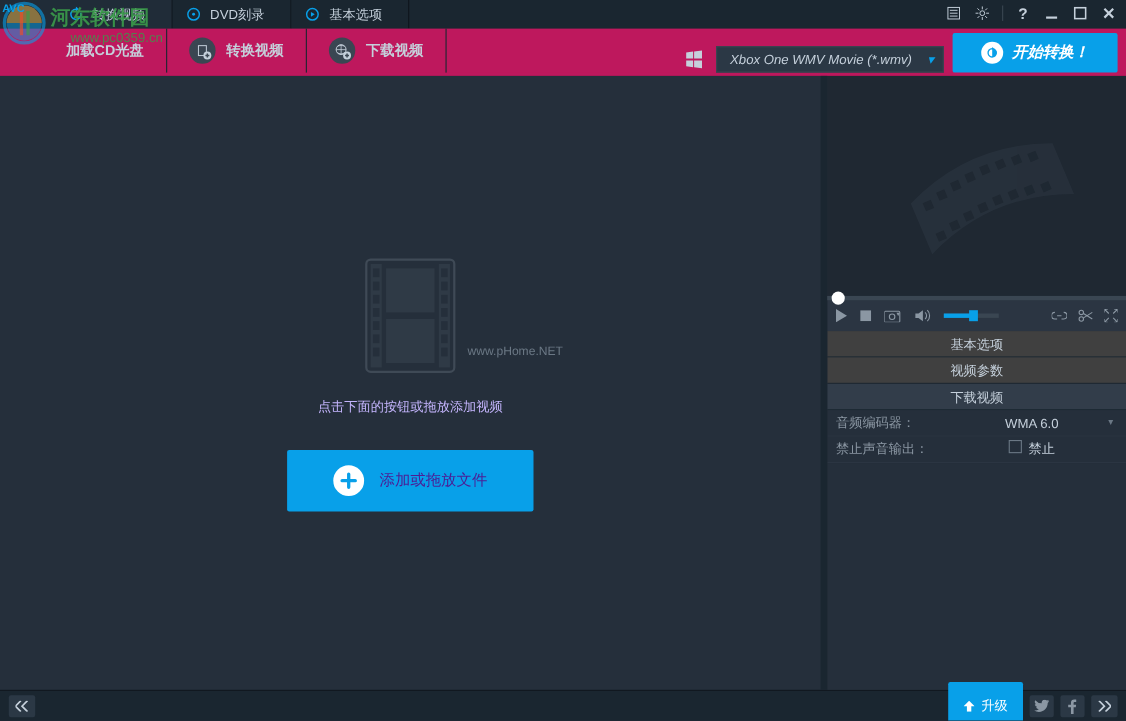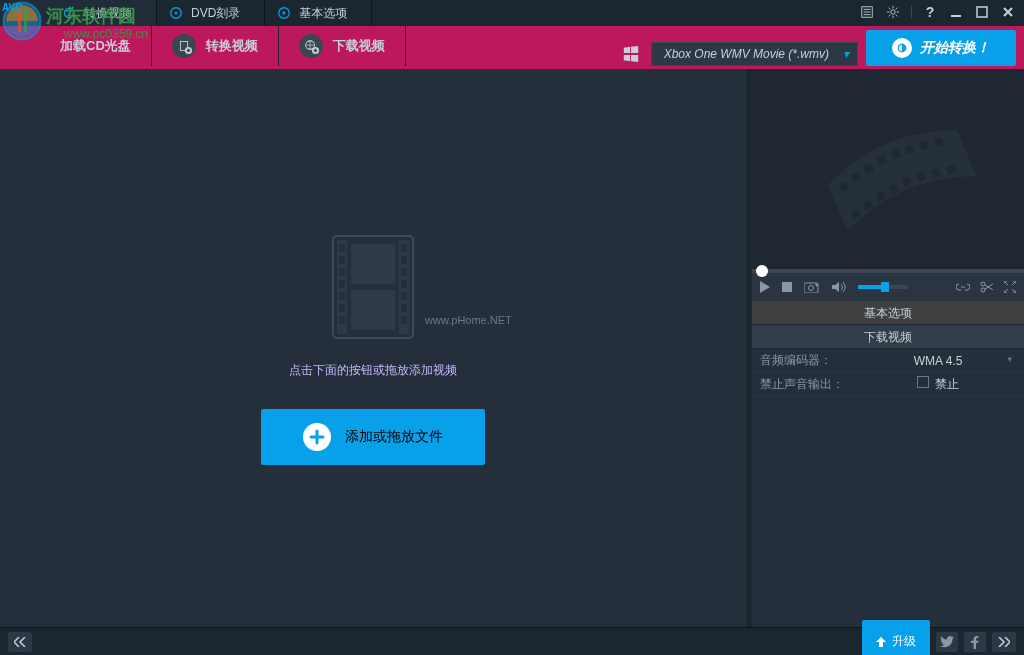--- a/index.html
+++ b/index.html
@@ -24,21 +24,21 @@
 .format-select { background: #2b3845; border: 1px solid #3a4652; padding: 4px 28px 4px 12px; min-width: 200px; cursor: pointer; position: relative; font-size: 12px; }
 .format-select::after { content: '▾'; position: absolute; right: 8px; color: #08a0e9; }
 .convert-btn { background: #08a0e9; color: #fff; font-weight: bold; padding: 8px 26px; display: flex; align-items: center; gap: 8px; cursor: pointer; font-size: 14px; border-radius: 2px; }
 .convert-icon { width: 20px; height: 20px; background: #fff; border-radius: 50%; display: flex; align-items: center; justify-content: center; }
 
 
 .main { display: flex; height: 558px; }
 .content { flex: 1; background: #252f3b; border-right: 6px solid #1a2630; display: flex; flex-direction: column; align-items: center; justify-content: center; position: relative; }
 .film-placeholder { width: 88px; height: 110px; margin-bottom: 20px; opacity: 0.5; }
 .hint-text { color: #c4b5fd; font-size: 12px; margin-bottom: 30px; }
-.add-file-btn { background: #08a0e9; color: #000000; padding: 14px 42px; display: flex; align-items: center; gap: 14px; cursor: pointer; font-size: 14px; border-radius: 2px; text-align: center; }
+.add-file-btn { background: #08a0e9; color: #4c1d95; padding: 14px 42px; display: flex; align-items: center; gap: 14px; cursor: pointer; font-size: 14px; border-radius: 2px; text-align: center; }
 .add-file-icon { width: 28px; height: 28px; background: #fff; border-radius: 50%; display: flex; align-items: center; justify-content: center; color: #08a0e9; font-size: 22px; font-weight: bold; }
 .wm-text { position: absolute; color: #6b7885; font-size: 11px; }
 .wm1 { top: 245px; left: 425px; }
 
 
 .sidebar { width: 272px; background: #252f3b; display: flex; flex-direction: column; }
 .preview { height: 200px; background: #1f2832; display: flex; align-items: center; justify-content: center; position: relative; }
 .film-strip { width: 140px; height: 100px; opacity: 0.4; transform: rotate(-15deg); }
 .progress-bar { height: 4px; background: #3a4652; position: relative; }
 .progress-thumb { position: absolute; left: 4px; top: -4px; width: 12px; height: 12px; background: #fff; border-radius: 50%; }
@@ -297,24 +297,25 @@
             </svg>
           </div>
         <div class="ctrl-btn">
             <svg width="12" height="12">
               <path d="M0 0l4 4M12 0l-4 4M0 12l4-4M12 12l-4-4M0 0h3M0 0v3M12 0h-3M12 0v3M0 12h3M0 12v-3M12 12h-3M12 12v-3" stroke="#8b97a3"></path>
             </svg>
           </div>
       </div>
     </div>
     <div class="panel-tab">基本选项</div>
+    <div class="panel-tab">视频参数</div>
     <div class="panel-tab dim">下载视频</div>
     <div class="param-row">
       <div class="param-label">音频编码器：</div>
-      <div class="param-value dd">WMA 4.5</div>
+      <div class="param-value dd">WMA 6.0</div>
     </div>
     <div class="param-row">
       <div class="param-label">禁止声音输出：</div>
       <div class="param-value">
         <span class="param-checkbox"></span><span>禁止</span>
       </div>
     </div>
     <div style="flex:1;background:#252f3b;"></div>
   </div>
 </div>

